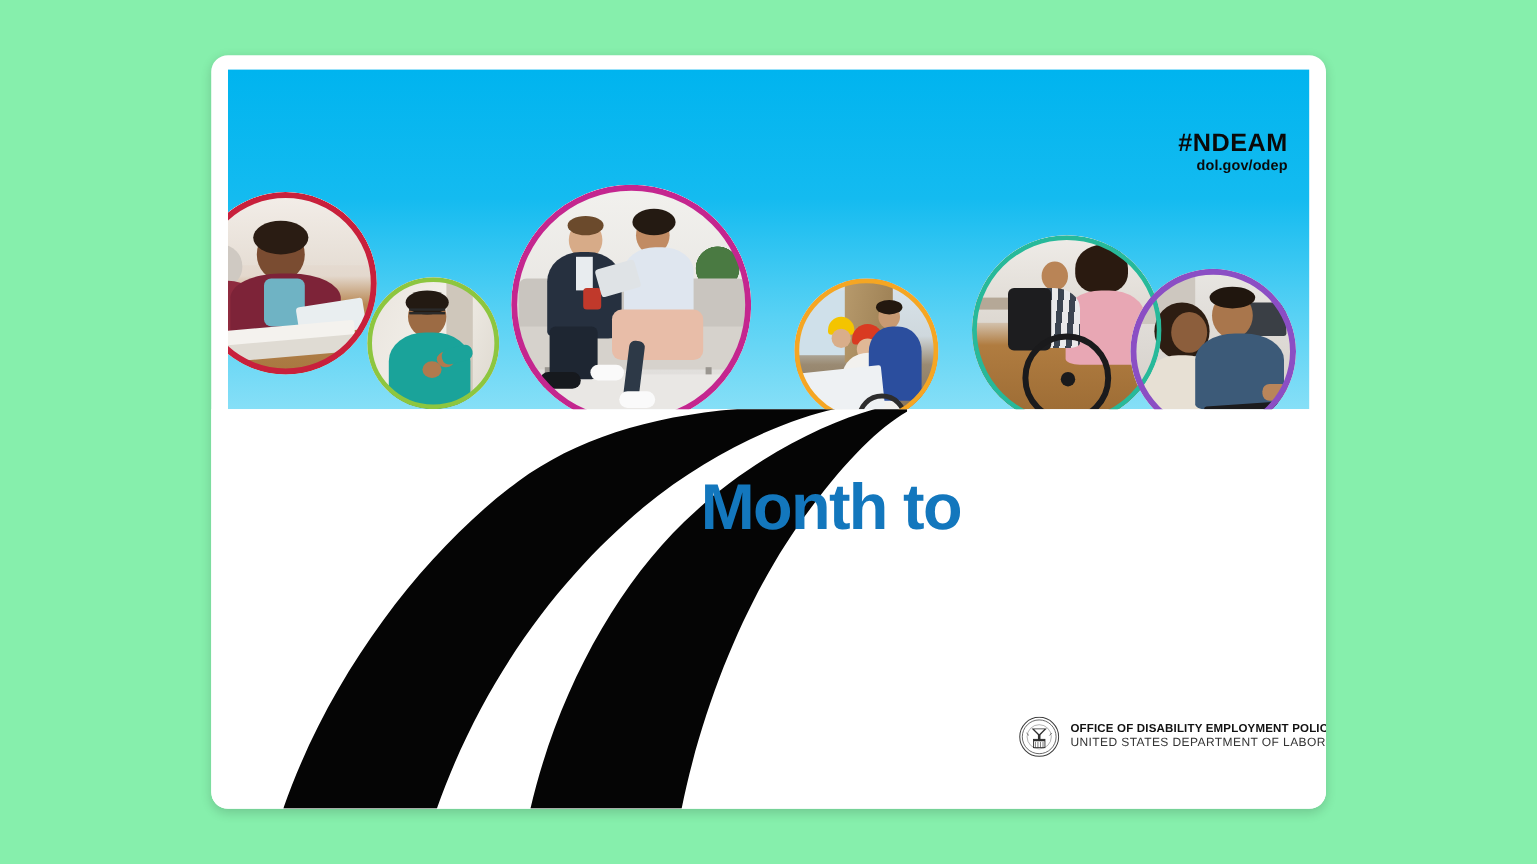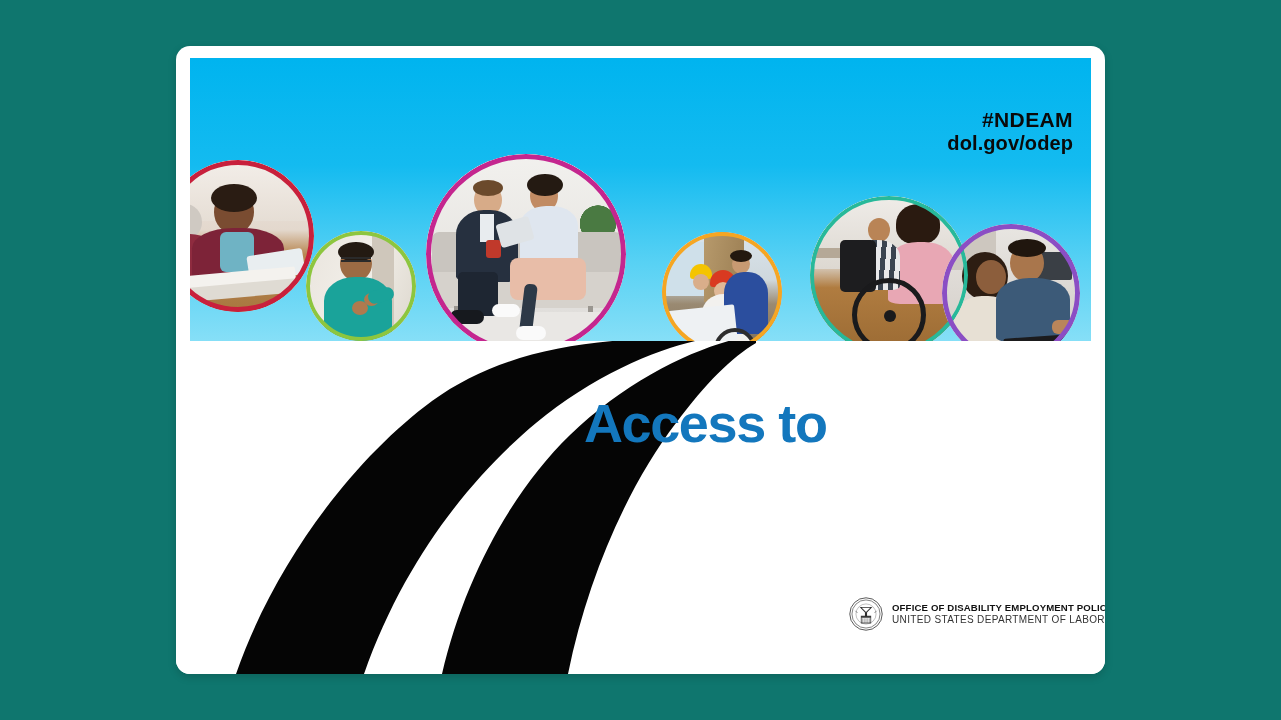--- a/index.html
+++ b/index.html
@@ -6,21 +6,21 @@
   * { box-sizing: border-box; margin: 0; padding: 0; }
   html, body {
     width: 1281px; height: 720px;
     background: #c6c6c6;
     font-family: "Liberation Sans", sans-serif;
     overflow: hidden;
   }
   #stage {
     position: relative;
     width: 1281px; height: 720px;
-    background: #0f766e;
+    background: #86efac;
   }
 
   
   #card {
     position: absolute;
     left: 176px; top: 46px;
     width: 929px; height: 628px;
     background: #ffffff;
     border-radius: 14px;
     box-shadow: 0 3px 9px rgba(0,0,0,0.16);
@@ -41,21 +41,21 @@
     position: absolute;
     right: 18px; top: 50px;
     text-align: right;
     color: #0a0a0a;
     line-height: 1.12;
   }
   #hashtag-block .tag {
     font-size: 21px; font-weight: 700; letter-spacing: 0.4px;
   }
   #hashtag-block .url {
-    font-size: 20px; font-weight: 700; letter-spacing: 0.1px;
+    font-size: 12px; font-weight: 700; letter-spacing: 0.1px;
   }
 
   
   .circle {
     position: absolute;
     border-radius: 50%;
     overflow: hidden;
     background: #cfd6db;
   }
   .circle .ring {
@@ -296,21 +296,21 @@
         <path d="M 500 0
                  C 452 12, 388 44, 334 96
                  C 276 152, 228 240, 206 335
                  L 332 335
                  C 352 236, 394 144, 440 84
                  C 470 44, 496 18, 520 4
                  L 520 0 Z" fill="#050505"></path>
       </svg>
 
       <div id="headline">
-        <div class="l1">Access to</div>
+        <div class="l1">Month to</div>
       </div>
 
       <div id="odep">
         <svg class="seal" viewBox="0 0 64 64">
           <circle cx="32" cy="32" r="30.5" fill="#ffffff" stroke="#3d3d3d" stroke-width="1.6"></circle>
           <circle cx="32" cy="32" r="26.5" fill="none" stroke="#3d3d3d" stroke-width="1.2"></circle>
           <circle cx="32" cy="32" r="19" fill="none" stroke="#6b6b6b" stroke-width="0.8"></circle>
           <path d="M20 19 L32 31 L44 19 Z" fill="#2e2e2e"></path>
           <path d="M24 20 L32 28 L40 20 Z" fill="#ffffff"></path>
           <rect x="30" y="29" width="4" height="8" fill="#2e2e2e"></rect>

